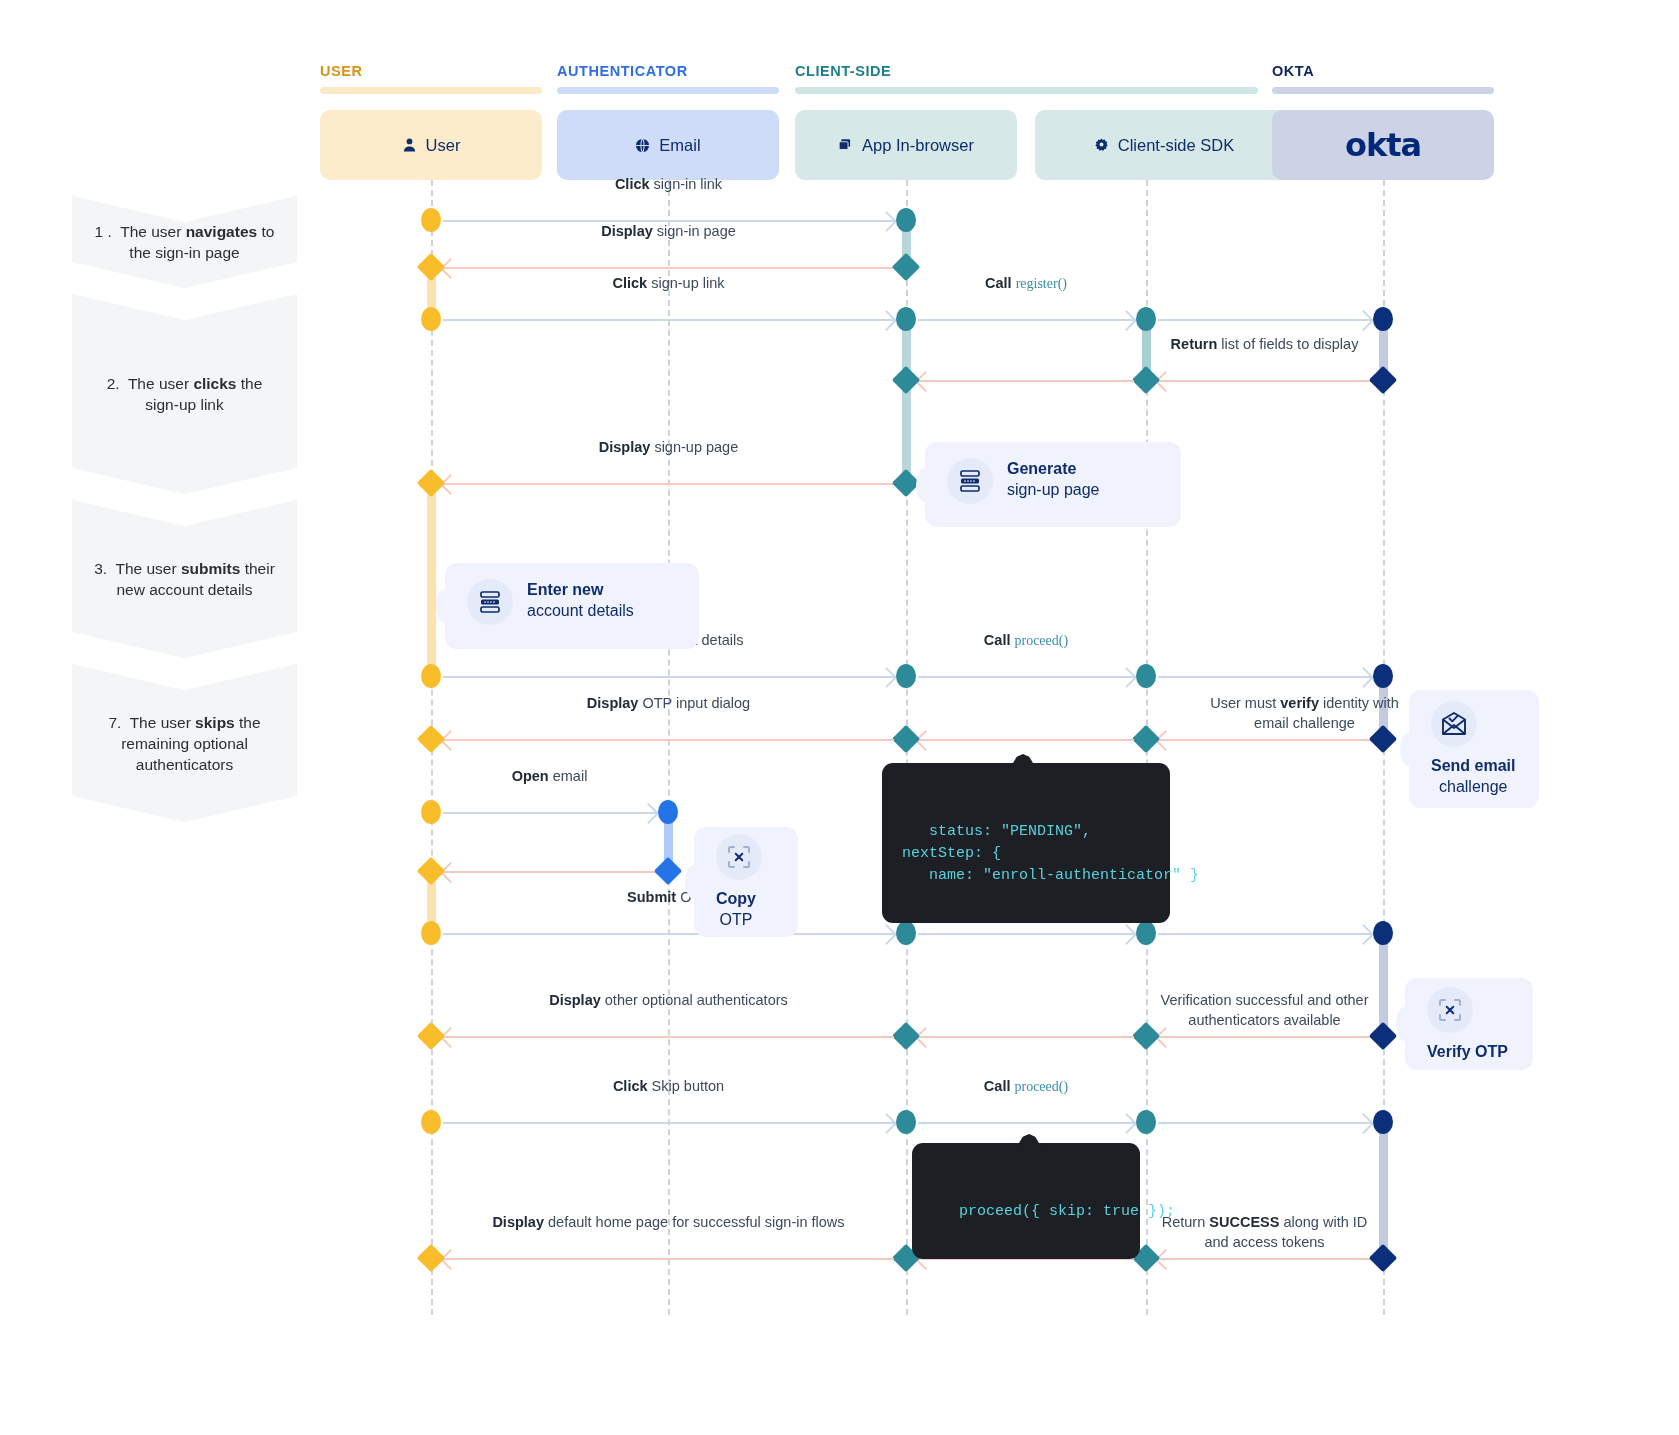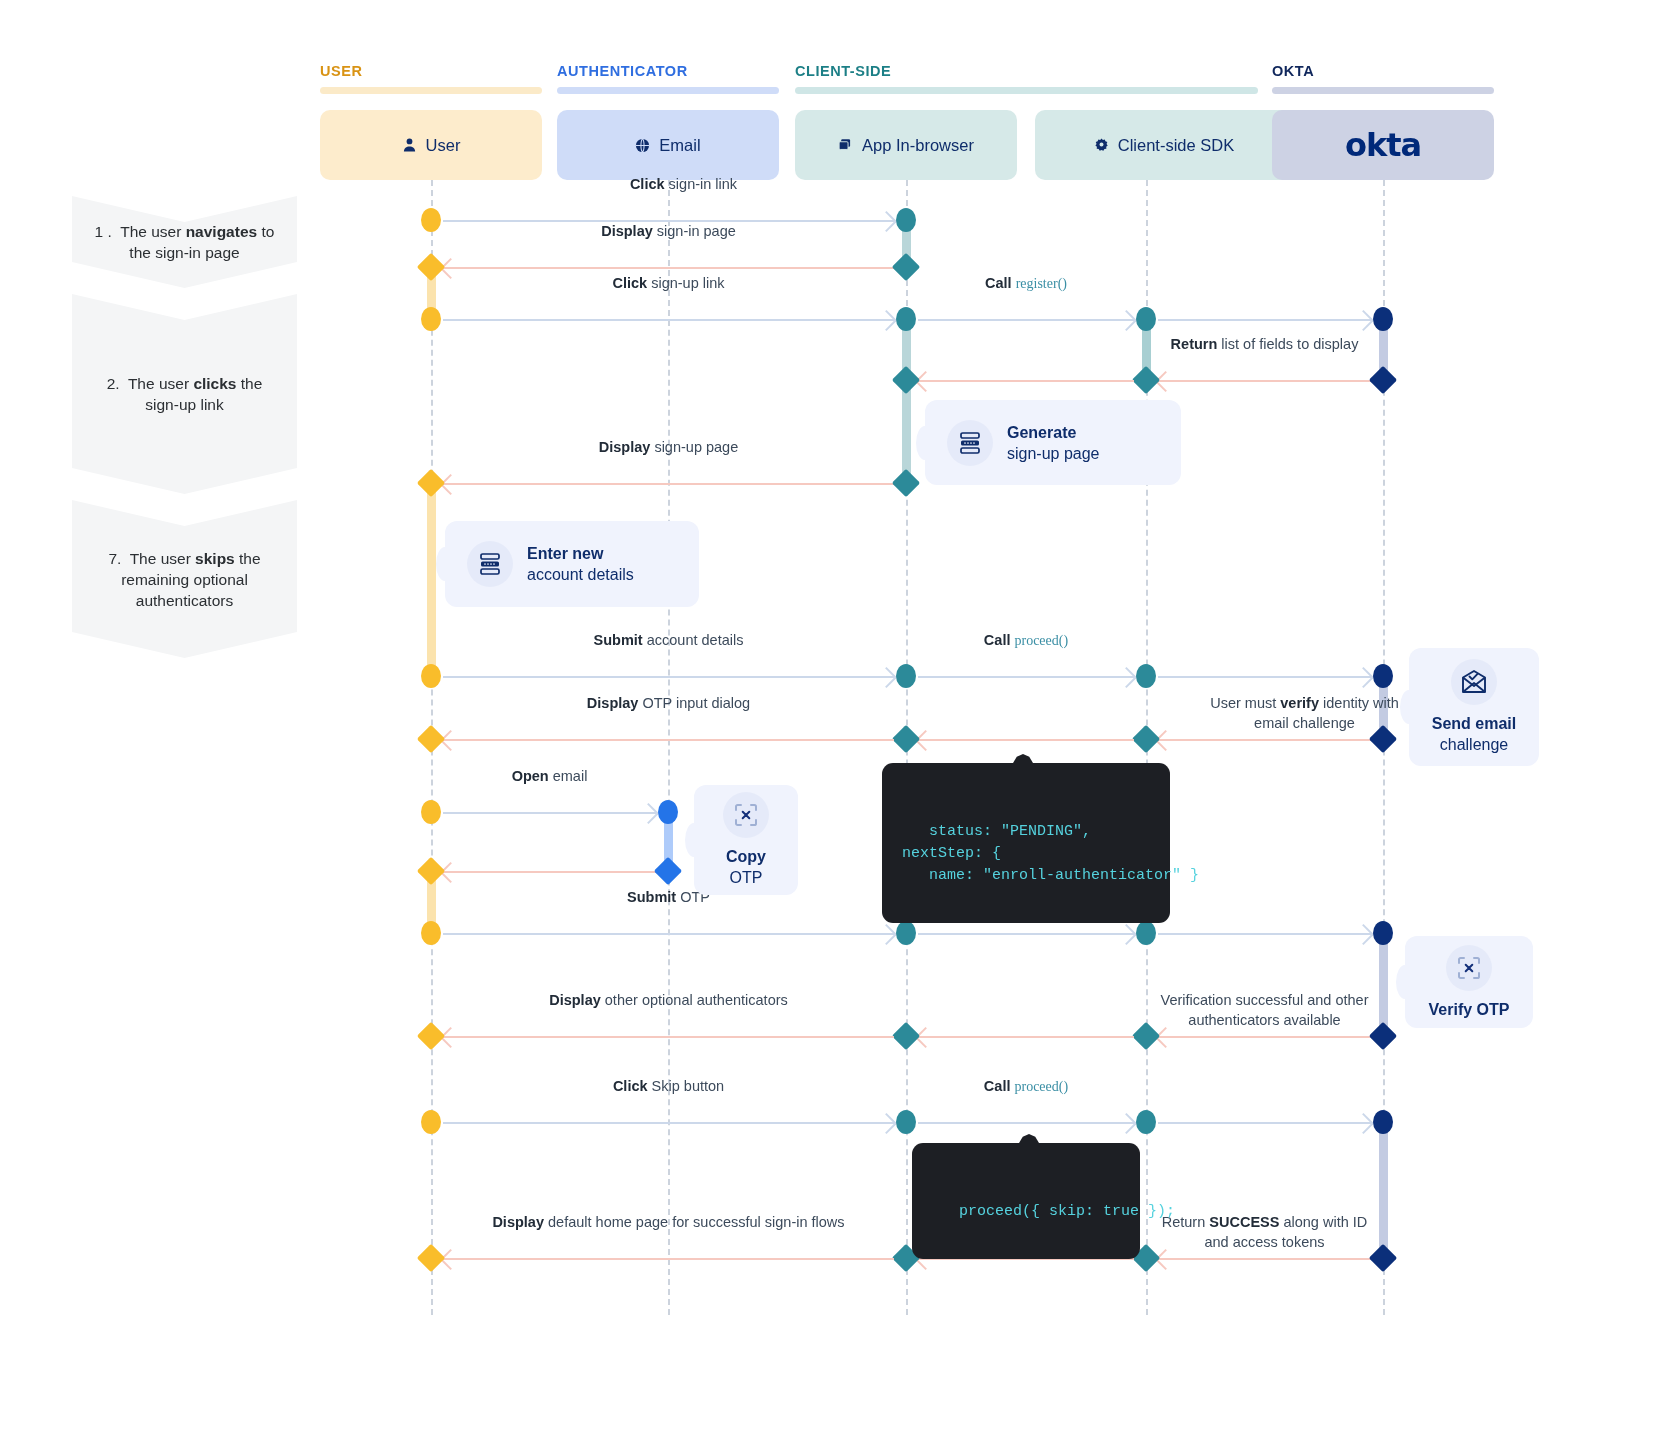--- a/index.html
+++ b/index.html
@@ -36,22 +36,22 @@
   .msglabel{position:absolute;text-align:center;font-size:14.5px;line-height:20px;color:#3c4a5b;}
   .msglabel b{font-weight:700;color:#222c38;}
   .code{color:#3b8fa5;font-family:Liberation Serif, serif;font-size:14px;}
 
   
   .node{position:absolute;}
   .circ{border-radius:50%;}
   .dia{transform:rotate(45deg);border-radius:2px;}
 
   
-  .note{position:absolute;background:#f0f3fd;border-radius:12px;display:flex;align-items:center;gap:14px;
-        padding:16px 22px;box-sizing:border-box;}
+  .note{position:absolute;background:#f0f3fd;border-radius:12px;display:flex;align-items:flex-start;gap:14px;
+        padding:16px 22px;box-sizing:border-box;margin-top:42px;}
   .note .bubble{width:46px;height:46px;border-radius:50%;background:#e5eaf9;display:flex;align-items:center;
         justify-content:center;flex:none;}
   .note .ntxt{font-size:16px;line-height:21px;color:#0f2d6b;}
   .note .ntxt b{font-weight:700;}
   .note.center{flex-direction:column;gap:8px;text-align:center;justify-content:center;}
   .tail{position:absolute;width:18px;height:34px;background:#f0f3fd;}
   .tail.l{left:-9px;border-radius:50% 0 0 50%;}
 
   
   .tip{position:absolute;background:#1d1f24;border-radius:11px;padding:14px 20px;box-sizing:border-box;
@@ -62,20 +62,23 @@
 </head>
 <body>
 
 <div id="root">
   <div id="steps" class="steps">
  <div class="step" style="height:92px">
    <div class="step-txt">1 .&nbsp; The user <b>navigates</b> to the sign-in page</div>
  </div>
  <div class="step" style="height:200px">
    <div class="step-txt">2.&nbsp; The user <b>clicks</b> the sign-up link</div>
+ </div>
+ <div class="step" style="height:158px">
+   <div class="step-txt">3.&nbsp; The user <b>submits</b> their new account details</div>
  </div>
  <div class="step" style="height:158px">
    <div class="step-txt">7.&nbsp; The user <b>skips</b> the remaining optional authenticators</div>
  </div>
     </div>
   <div id="groups">
  <div class="lanegroup" style="left:320px;top:63px;width:222px">
    <div class="group-title" style="color:#d99314">USER</div>
    <div class="group-bar" style="background:#fbeac8"></div>
  </div>
@@ -151,21 +154,21 @@
       <div class="activation" style="left:664px;top:816px;height:56px;background:#aecbfa"></div>
       <div class="activation" style="left:427px;top:876px;height:60px;background:#fbe3ad"></div>
       <div class="activation" style="left:1379px;top:938px;height:98px;background:#c3cbe2"></div>
       <div class="activation" style="left:1379px;top:1127px;height:132px;background:#c3cbe2"></div>
     </div>
   <div id="messages">
       <div class="msg fwd" style="left:443px;width:451px;top:220px">
        <div class="line" style="background:#ccd8ea"></div>
        <div class="head" style="border-color:#ccd8ea"></div>
      </div>
-      <div class="msglabel" style="left:456px;width:455px;top:174px"><b>Click</b> sign-in link</div>
+      <div class="msglabel" style="left:441px;width:455px;top:174px"><b>Click</b> sign-in link</div>
       <div class="node circ" style="left:421px;top:208px;width:20px;height:24px;background:#f9bd2b"></div>
       <div class="node circ" style="left:896px;top:208px;width:20px;height:24px;background:#2c8a99"></div>
       <div class="msg bwd" style="left:443px;width:451px;top:267px">
        <div class="line" style="background:#f6c9c0"></div>
        <div class="head" style="border-color:#f6c9c0"></div>
      </div>
       <div class="msglabel" style="left:441px;width:455px;top:221px"><b>Display</b> sign-in page</div>
       <div class="node dia" style="left:896px;top:257px;width:20px;height:20px;background:#2c8a99"></div>
       <div class="node dia" style="left:421px;top:257px;width:20px;height:20px;background:#f9bd2b"></div>
       <div class="msg fwd" style="left:443px;width:451px;top:319px">

